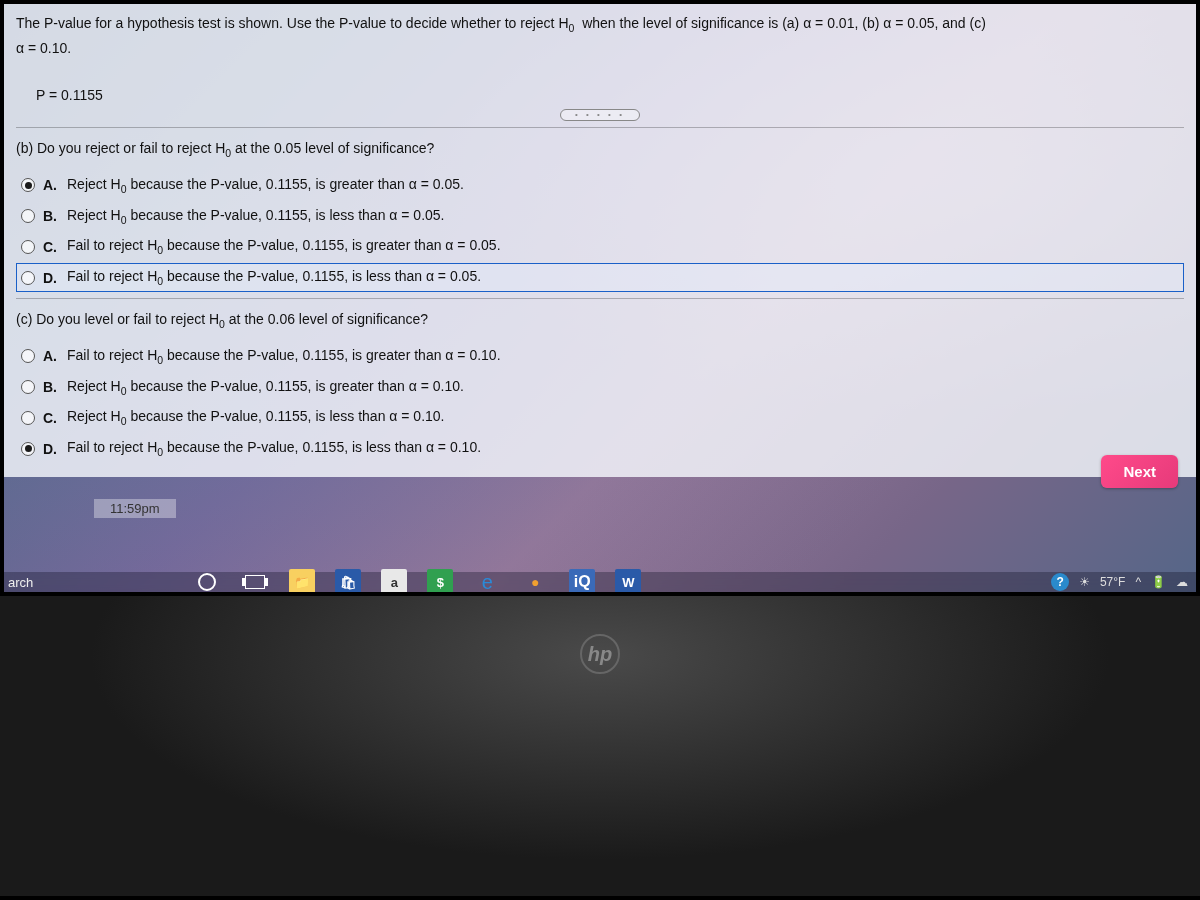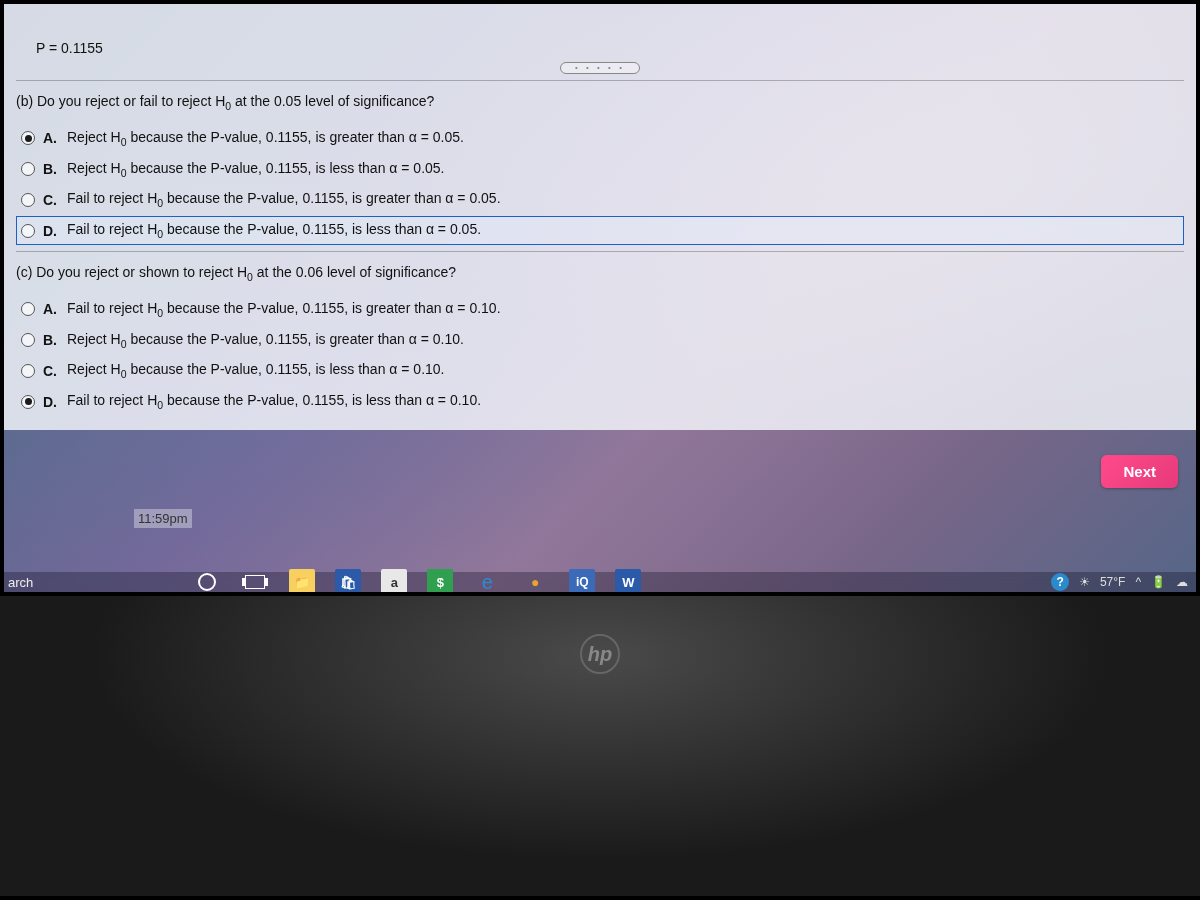--- a/index.html
+++ b/index.html
@@ -113,26 +113,25 @@
     font-size: 15px;
     padding: 8px 22px;
     border-radius: 6px;
     border: none;
     box-shadow: 0 1px 3px rgba(0,0,0,0.3);
     margin-top: 40px;
   }
   .deadline {
     position: absolute;
     left: 90px;
-    bottom: 64px;
+    bottom: 74px;
     color: #333;
     font-size: 13px;
     background: rgba(255,255,255,0.35);
-    padding: 2px 4px;
-    margin-left: 40px;
+    padding: 2px 16px;
   }
   .taskbar {
     position: absolute;
     left: 0;
     right: 0;
     bottom: 0;
     height: 20px;
     background: rgba(20,20,40,0.35);
     backdrop-filter: blur(4px);
     display: flex;
@@ -222,20 +221,24 @@
     font-weight: bold;
   }
 </style>
 </head>
 <body>
 
 <div class="monitor-frame">
   <div class="screen">
     <div class="content-panel">
 
+      <div class="problem-intro">
+        <span>The P-value for a hypothesis test is shown. Use the P-value to decide whether to reject H</span><sub>0</sub>&nbsp;<span> when the level of significance is (a) α = 0.01, (b) α = 0.05, and (c)</span><br>
+        <span>α = 0.10.</span>
+      </div>
       <div class="indent">P = 0.1155</div>
 
       <div class="divider-dots">• • • • •</div>
 
       <div class="question-block">
         <div class="question-text">
           <span>(b) Do you reject or fail to reject H</span><sub>0</sub><span> at the 0.05 level of significance?</span>
         </div>
 
         <div class="option-row">
@@ -255,21 +258,21 @@
         </div>
         <div class="option-row highlighted">
           <span class="radio"></span>
           <span class="opt-letter">D.</span>
           <span><span>Fail to reject H</span><sub>0</sub><span> because the P-value, 0.1155, is less than α = 0.05.</span></span>
         </div>
       </div>
 
       <div class="separator-line">
         <div class="question-text">
-          <span>(c) Do you reject or shown to reject H</span><sub>0</sub><span> at the 0.06 level of significance?</span>
+          <span>(c) Do you level or fail to reject H</span><sub>0</sub><span> at the 0.06 level of significance?</span>
         </div>
 
         <div class="option-row">
           <span class="radio"></span>
           <span class="opt-letter">A.</span>
           <span><span>Fail to reject H</span><sub>0</sub><span> because the P-value, 0.1155, is greater than α = 0.10.</span></span>
         </div>
         <div class="option-row">
           <span class="radio"></span>
           <span class="opt-letter">B.</span>
@@ -298,21 +301,21 @@
         </span>
       <span class="tb-icon">
           <span class="taskview"></span>
         </span>
       <span class="tb-icon app" style="background:#f8d060;">📁</span>
       <span class="tb-icon app store-icon">🛍</span>
       <span class="tb-icon app" style="background:#e8e8e8;color:#333;">a</span>
       <span class="tb-icon app" style="background:#30a050;color:#fff;">$</span>
       <span class="tb-icon edge-icon">e</span>
       <span class="tb-icon" style="color:#f0a030;">●</span>
-      <span class="tb-icon app" style="background:#3a6ab8;color:#fff;font-size:12px;">iQ</span>
+      <span class="tb-icon app" style="background:#3a6ab8;color:#fff;font-size:16px;">iQ</span>
       <span class="tb-icon app" style="background:#2a5aa8;color:#fff;">W</span>
 
       <div class="sys-tray">
         <span class="help-icon">?</span>
         <span>☀</span>
         <span>57°F</span>
         <span>^</span>
         <span>🔋</span>
         <span>☁</span>
       </div>

